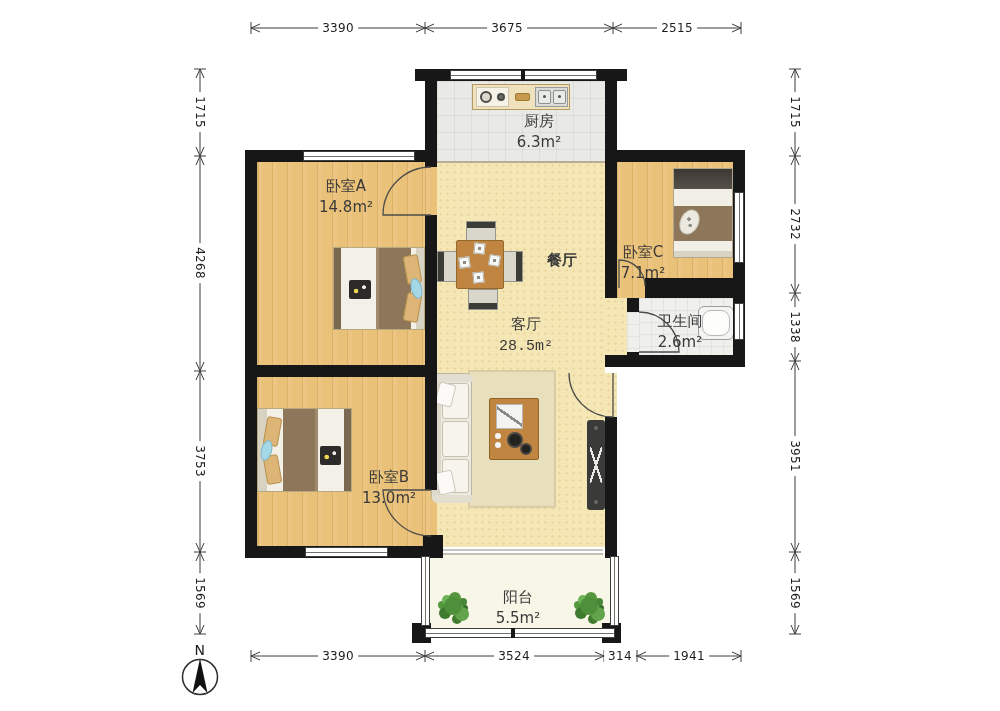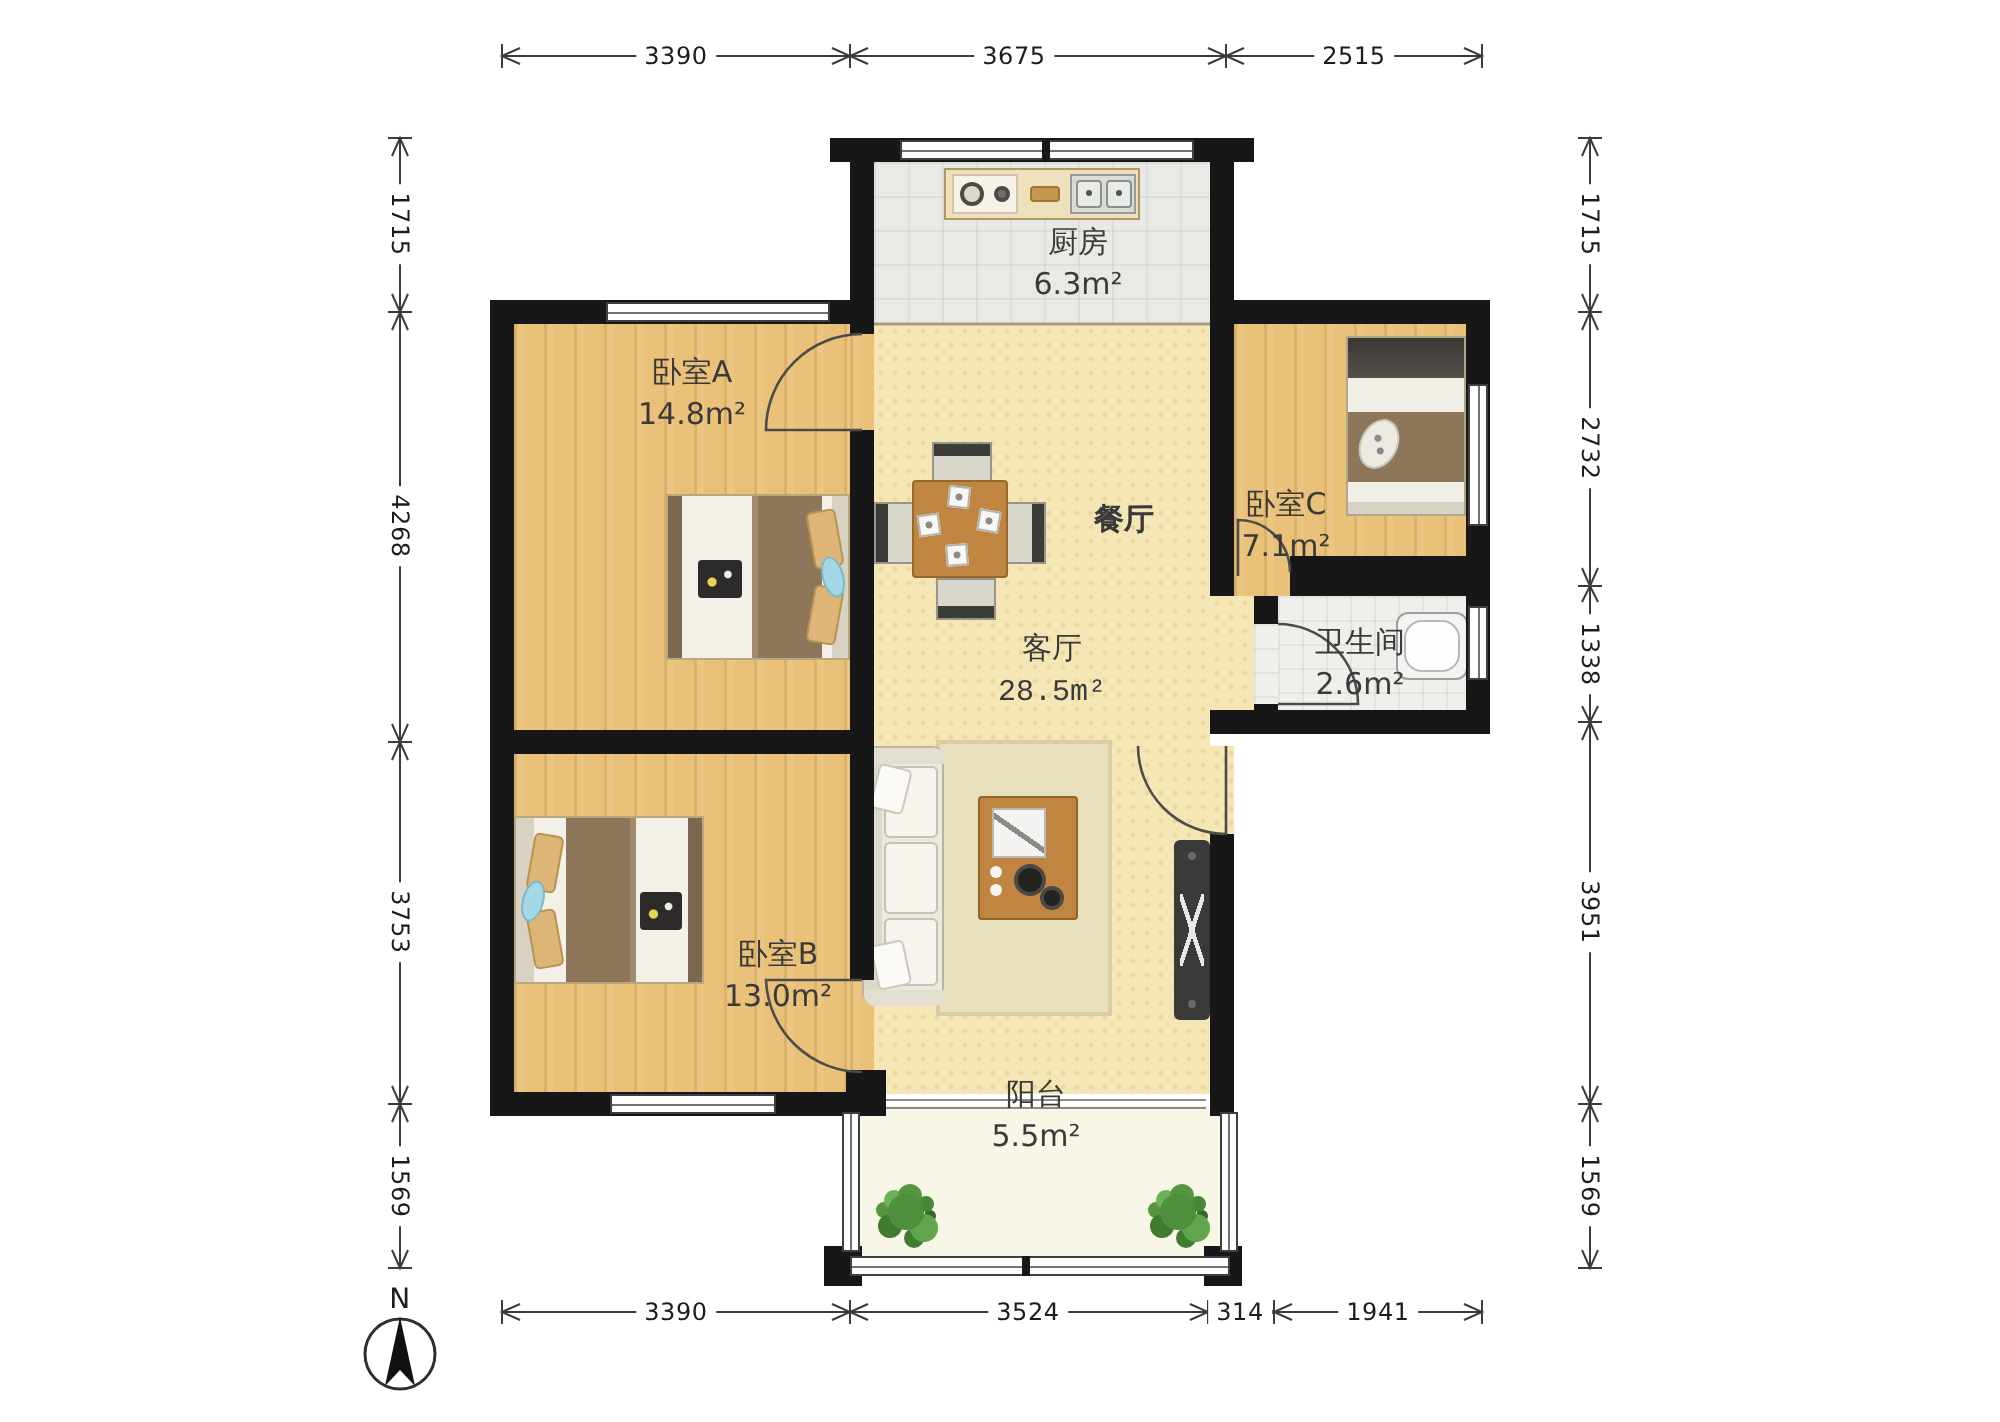--- a/index.html
+++ b/index.html
@@ -217,21 +217,21 @@
     <span>28.5m²</span>
   </div>
   <div class="rl" style="left:680px;top:332px;">
     <span>卫生间</span>
     <span>2.6m²</span>
   </div>
   <div class="rl" style="left:389px;top:488px;">
     <span>卧室B</span>
     <span>13.0m²</span>
   </div>
-  <div class="rl" style="left:518px;top:558px;">
+  <div class="rl" style="left:518px;top:608px;">
     <span>阳台</span>
     <span>5.5m²</span>
   </div>
 
   <span class="dim" style="left:338px;top:28px;">3390</span>
   <span class="dim" style="left:507px;top:28px;">3675</span>
   <span class="dim" style="left:677px;top:28px;">2515</span>
 
   <span class="dim" style="left:338px;top:656px;">3390</span>
   <span class="dim" style="left:514px;top:656px;">3524</span>

